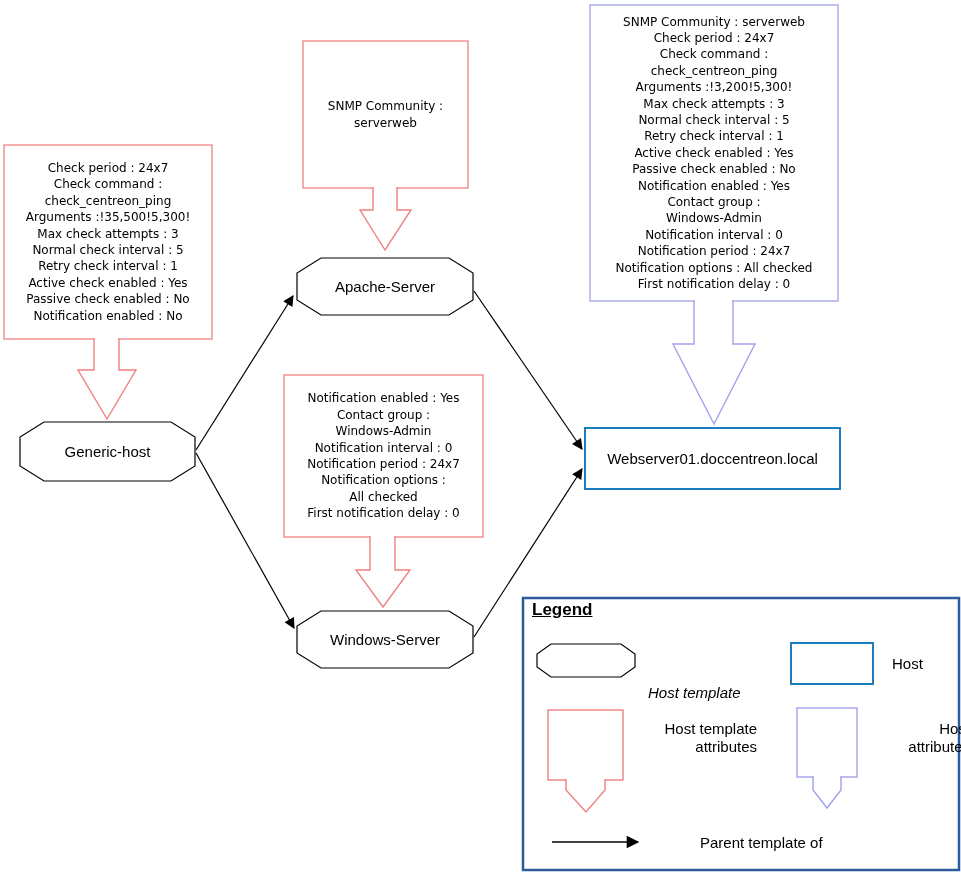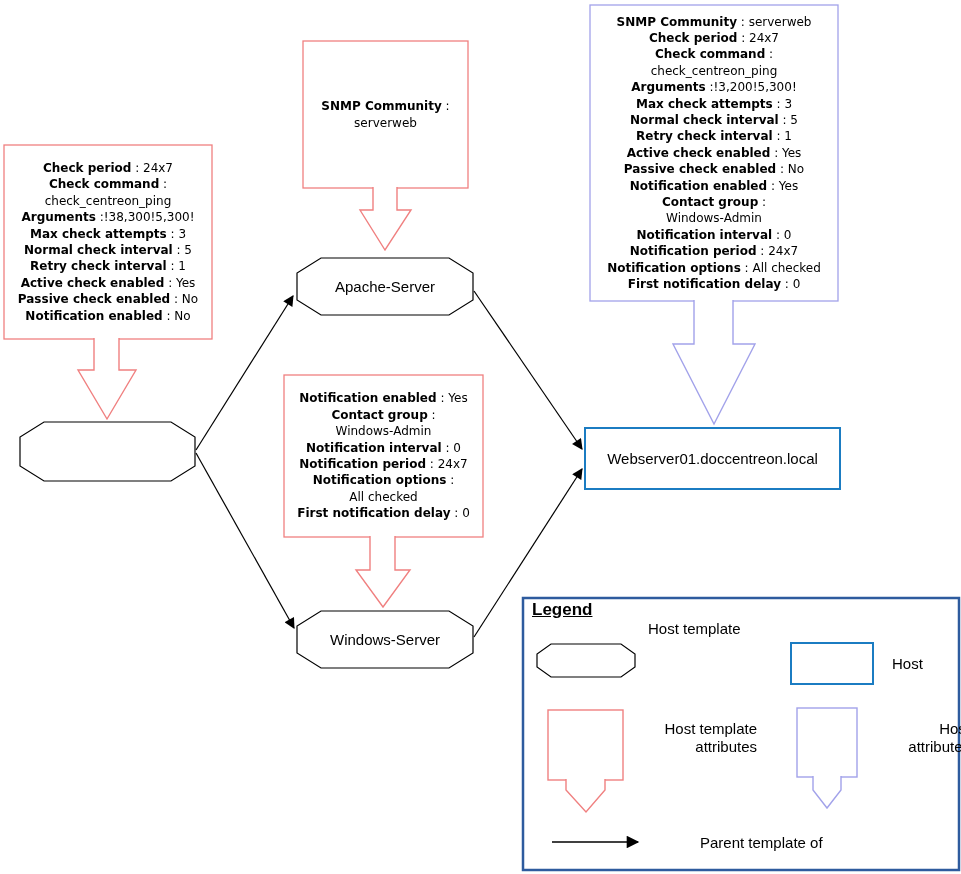--- a/index.html
+++ b/index.html
@@ -2,21 +2,21 @@
 <html style="--c-tpl: #f08080; --c-attr: #a2a2ea; --c-host: #1b7cc2; --c-legend: #2e5b9e;"><head>
 <meta charset="utf-8">
 <style>
   html,body{margin:0;padding:0;background:#fff;}
   #canvas{position:relative;width:961px;height:874px;background:#fff;overflow:hidden;
           font-family:"Liberation Sans",sans-serif;}
   #shapes{position:absolute;left:0;top:0;}
   .attrtext{position:absolute;display:flex;flex-direction:column;justify-content:center;
             align-items:center;text-align:center;font:12px "DejaVu Sans",sans-serif;color:#000;}
   .ln{line-height:16.4px;white-space:nowrap;}
-  .bl{font-weight:bold;}
+  .bl{font-weight:normal;}
   .nodelabel{position:absolute;display:flex;align-items:center;justify-content:center;
              font:15px "Liberation Sans",sans-serif;color:#000;}
   .leglabel{position:absolute;display:flex;align-items:center;font:15px "Liberation Sans",sans-serif;color:#000;}
   .leglabel.center{justify-content:center;text-align:right;line-height:18px;}
   #legend-title{position:absolute;left:532px;top:600px;font:bold 17px "Liberation Sans",sans-serif;color:#000;text-decoration:underline;}
 </style>
 </head>
 <body>
 
 <div id="canvas">
@@ -68,21 +68,21 @@
     <path d="M813,776 L813,790 L827,808 L841,790 L841,776 Z" fill="#fff" stroke="none"></path>
     <path d="M813,776 L813,790 L827,808 L841,790 L841,776" fill="none" style="stroke:var(--c-attr)" stroke-width="1.4"></path>
 
     <line x1="552" y1="842" x2="638" y2="842" stroke="#000" stroke-width="1.4" marker-end="url(#ah)"></line>
   </svg>
 
   <div class="attrtext" style="left:4px;top:145px;width:208px;height:194px;">
       <div class="ln"><span class="bl">Check period</span><span> : 24x7</span></div>
       <div class="ln"><span class="bl">Check command</span><span> :</span></div>
       <div class="ln"><span>check_centreon_ping</span></div>
-      <div class="ln"><span class="bl">Arguments</span><span> :!38,300!5,300!</span></div>
+      <div class="ln"><span class="bl">Arguments</span><span> :!35,500!5,300!</span></div>
       <div class="ln"><span class="bl">Max check attempts</span><span> : 3</span></div>
       <div class="ln"><span class="bl">Normal check interval</span><span> : 5</span></div>
       <div class="ln"><span class="bl">Retry check interval</span><span> : 1</span></div>
       <div class="ln"><span class="bl">Active check enabled</span><span> : Yes</span></div>
       <div class="ln"><span class="bl">Passive check enabled</span><span> : No</span></div>
       <div class="ln"><span class="bl">Notification enabled</span><span> : No</span></div>
     </div>
 
   <div class="attrtext" style="left:303px;top:41px;width:165px;height:147px;">
       <div class="ln"><span class="bl">SNMP Community</span><span> :</span></div>
@@ -113,24 +113,25 @@
       <div class="ln"><span class="bl">Passive check enabled</span><span> : No</span></div>
       <div class="ln"><span class="bl">Notification enabled</span><span> : Yes</span></div>
       <div class="ln"><span class="bl">Contact group</span><span> :</span></div>
       <div class="ln"><span>Windows-Admin</span></div>
       <div class="ln"><span class="bl">Notification interval</span><span> : 0</span></div>
       <div class="ln"><span class="bl">Notification period</span><span> : 24x7</span></div>
       <div class="ln"><span class="bl">Notification options</span><span> : All checked</span></div>
       <div class="ln"><span class="bl">First notification delay</span><span> : 0</span></div>
     </div>
 
+  <div class="nodelabel" style="left:20px;top:422px;width:175px;height:59px;">Generic-host</div>
   <div class="nodelabel" style="left:297px;top:611px;width:176px;height:57px;">Windows-Server</div>
   <div class="nodelabel" style="left:297px;top:258px;width:176px;height:57px;">Apache-Server</div>
   <div class="nodelabel" style="left:585px;top:428px;width:255px;height:61px;">Webserver01.doccentreon.local</div>
 
   <div id="legend-title">Legend</div>
-  <div class="leglabel" style="left:648px;top:612px;width:130px;height:33px;">Host template</div>
+  <div class="leglabel" style="left:648px;top:676px;width:130px;height:33px;font-style:italic;">Host template</div>
   <div class="leglabel" style="left:892px;top:643px;width:60px;height:41px;">Host</div>
   <div class="leglabel center" style="left:643px;top:716px;width:114px;height:44px;">Host template attributes</div>
   <div class="leglabel center" style="left:884px;top:716px;width:86px;height:44px;">Host attributes</div>
   <div class="leglabel" style="left:700px;top:832px;width:180px;height:21px;">Parent template of</div>
 
 </div>
 
 </body></html>

